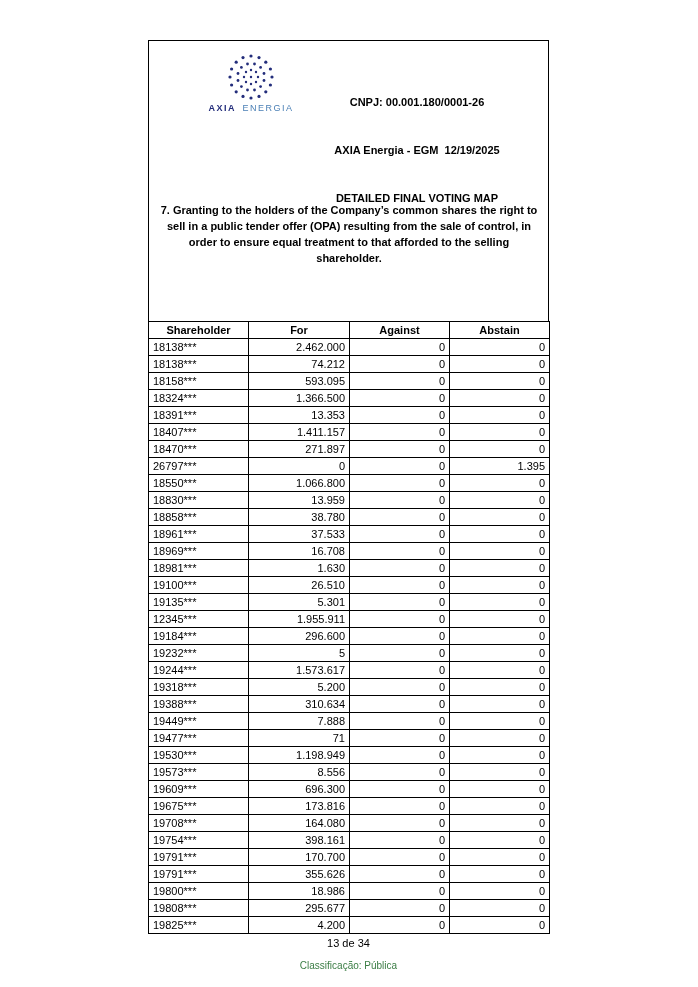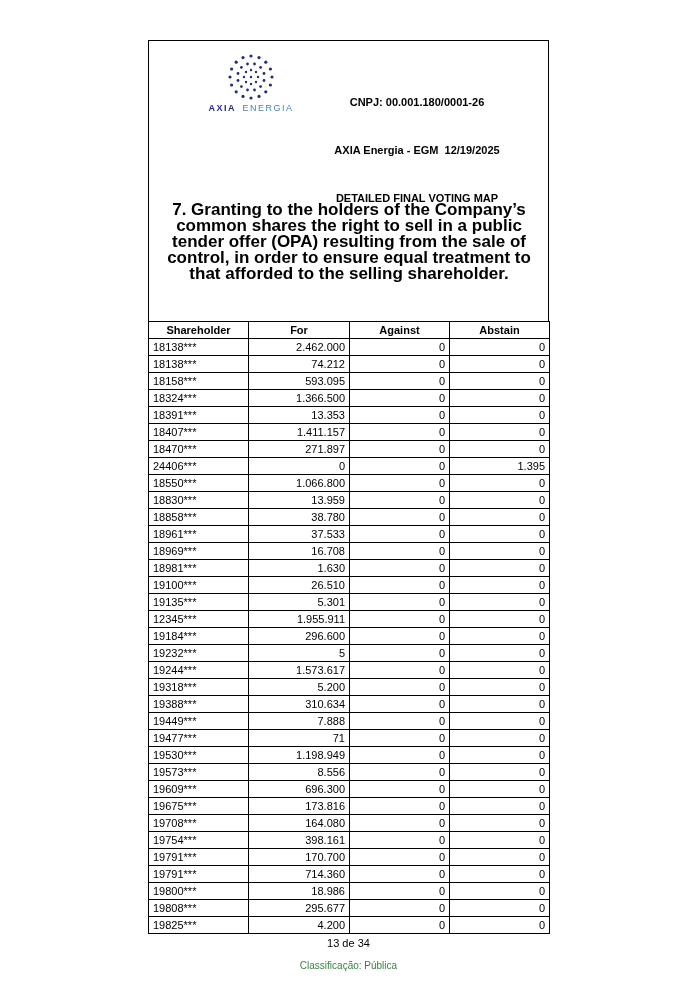--- a/index.html
+++ b/index.html
@@ -55,21 +55,21 @@
     white-space: pre-wrap;
   }
   .header-text div { white-space: pre-wrap; }
   .item-paragraph {
     position: absolute;
     left: 8px;
     top: 161px;
     width: 384px;
     text-align: center;
     font-weight: bold;
-    font-size: 17px;
+    font-size: 11px;
     line-height: 16px;
   }
   table.voting-table {
     width: 401px;
     border-collapse: collapse;
     margin-top: -1px;
     table-layout: fixed;
   }
   table.voting-table th,
   table.voting-table td {
@@ -221,21 +221,21 @@
           <td class="ar">0</td>
           <td class="ar">0</td>
         </tr>
         <tr>
           <td class="al">18470***</td>
           <td class="ar">271.897</td>
           <td class="ar">0</td>
           <td class="ar">0</td>
         </tr>
         <tr>
-          <td class="al">24406***</td>
+          <td class="al">26797***</td>
           <td class="ar">0</td>
           <td class="ar">0</td>
           <td class="ar">1.395</td>
         </tr>
         <tr>
           <td class="al">18550***</td>
           <td class="ar">1.066.800</td>
           <td class="ar">0</td>
           <td class="ar">0</td>
         </tr>
@@ -366,21 +366,21 @@
           <td class="ar">0</td>
         </tr>
         <tr>
           <td class="al">19791***</td>
           <td class="ar">170.700</td>
           <td class="ar">0</td>
           <td class="ar">0</td>
         </tr>
         <tr>
           <td class="al">19791***</td>
-          <td class="ar">714.360</td>
+          <td class="ar">355.626</td>
           <td class="ar">0</td>
           <td class="ar">0</td>
         </tr>
         <tr>
           <td class="al">19800***</td>
           <td class="ar">18.986</td>
           <td class="ar">0</td>
           <td class="ar">0</td>
         </tr>
         <tr>

